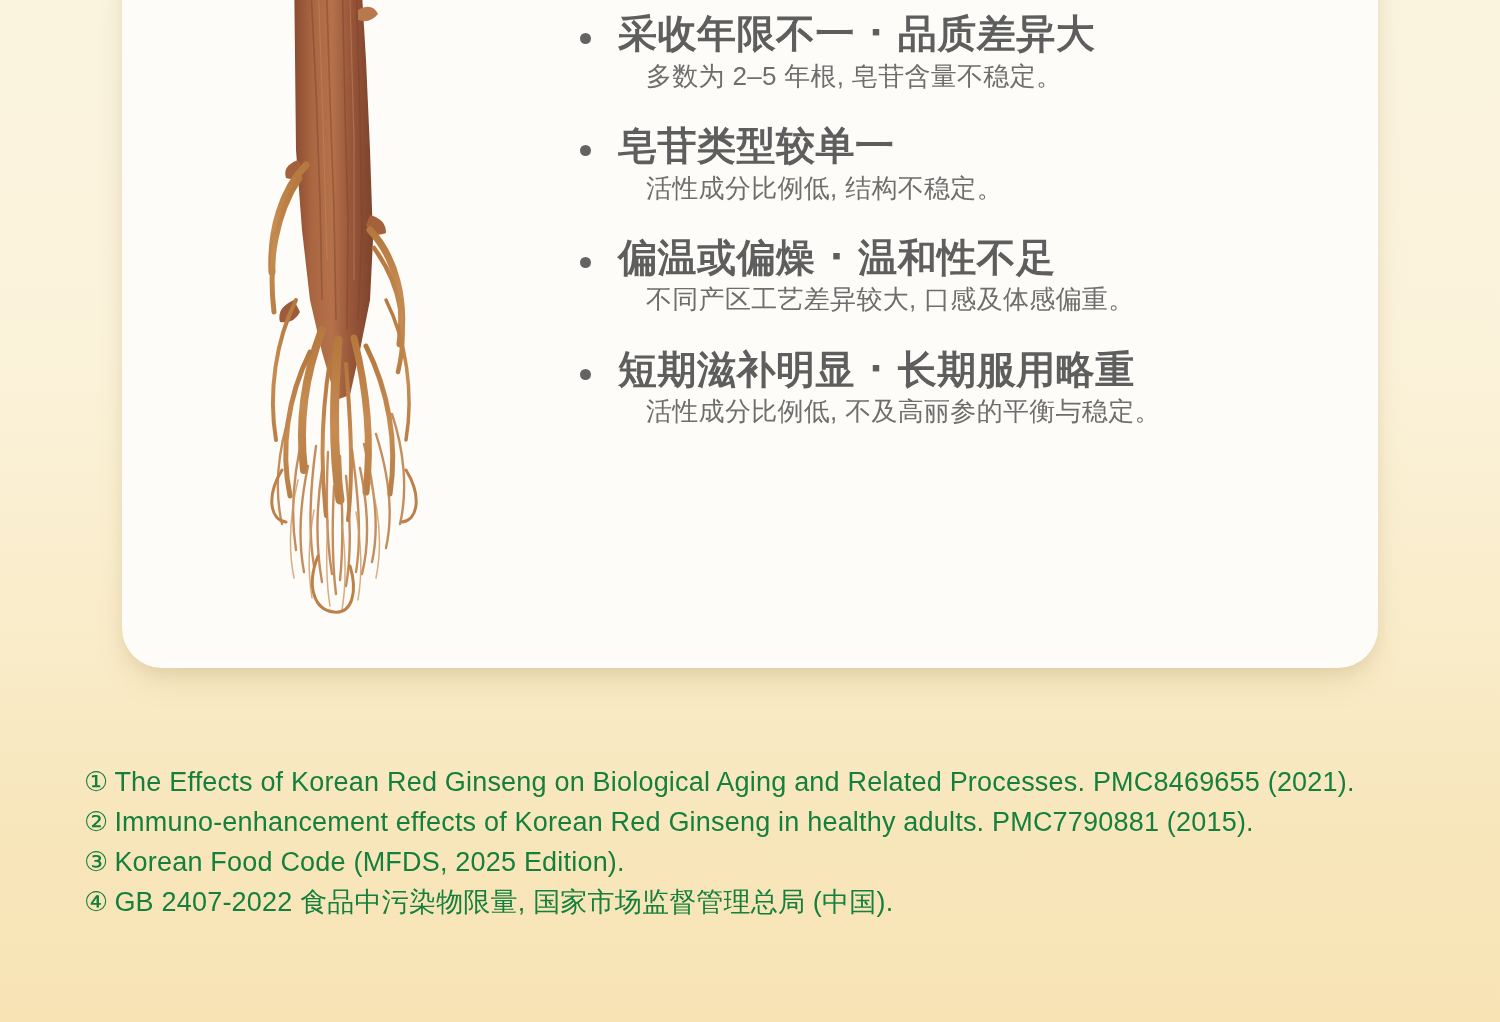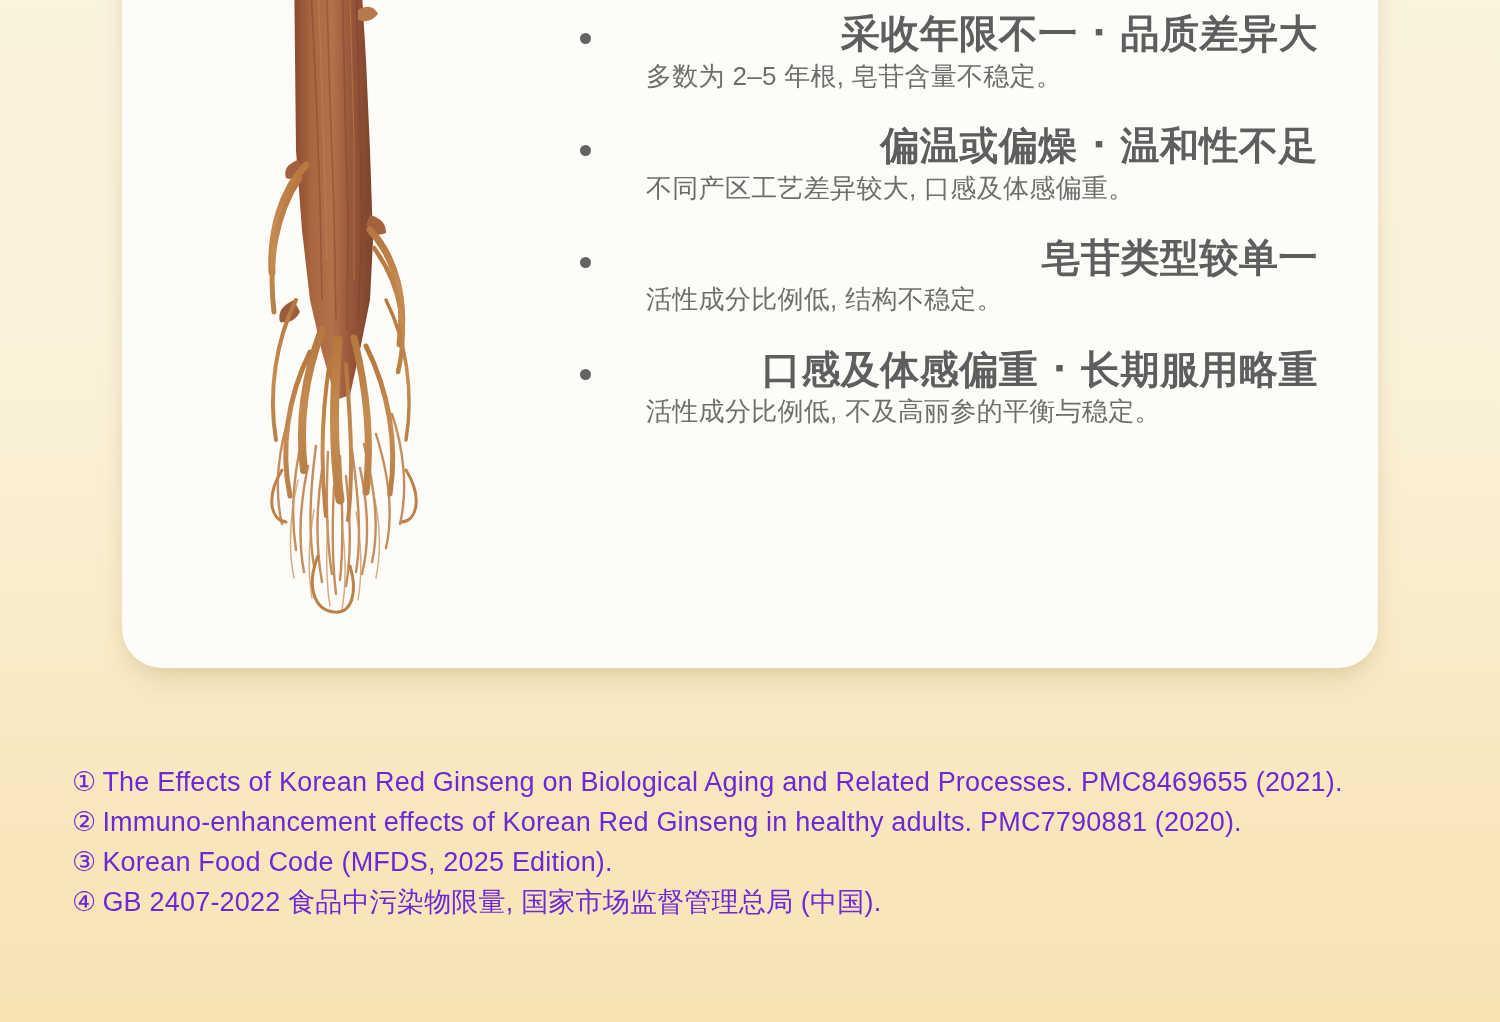--- a/index.html
+++ b/index.html
@@ -29,32 +29,32 @@
   
   #points { position:absolute; left:456px; top:130px; width:740px; }
   .point { position:relative; padding-left:40px; }
   .point + .point { margin-top:28px; }
   .bullet-dot {
     position:absolute; left:2px; top:23px;
     width:11px; height:11px; border-radius:50%; background:#636363;
   }
   .p-title {
     font-size:39px; line-height:1.25; font-weight:700; color:#5e5e5e;
-    letter-spacing:.5px; white-space:nowrap;text-align:right;
+    letter-spacing:.5px; white-space:nowrap;
   }
   .p-sub {
     margin-left:28px;
     font-size:26px; line-height:1.35; color:#6e6e6e; letter-spacing:.3px;
     white-space:nowrap;
   }
 
   
   #footnotes {
-    position:absolute; left:72px; top:762px; width:1400px;
-    color:#6d28d9;
+    position:absolute; left:84px; top:762px; width:1400px;
+    color:#15803d;
   }
   .fn {
     font-size:27px; line-height:40px; letter-spacing:.2px; white-space:nowrap;
   }
   .fn .num { margin-right:6px; }
 </style>
 </head>
 <body>
 
 <div id="card">
@@ -147,45 +147,45 @@
   <div id="points">
 
     <div class="point">
       <span class="bullet-dot"></span>
       <div class="p-title">采收年限不一 ･ 品质差异大</div>
       <div class="p-sub">多数为 2–5 年根, 皂苷含量不稳定。</div>
     </div>
 
     <div class="point">
       <span class="bullet-dot"></span>
+      <div class="p-title">皂苷类型较单一</div>
+      <div class="p-sub">活性成分比例低, 结构不稳定。</div>
+    </div>
+
+    <div class="point">
+      <span class="bullet-dot"></span>
       <div class="p-title">偏温或偏燥 ･ 温和性不足</div>
       <div class="p-sub">不同产区工艺差异较大, 口感及体感偏重。</div>
     </div>
 
     <div class="point">
       <span class="bullet-dot"></span>
-      <div class="p-title">皂苷类型较单一</div>
-      <div class="p-sub">活性成分比例低, 结构不稳定。</div>
-    </div>
-
-    <div class="point">
-      <span class="bullet-dot"></span>
-      <div class="p-title">口感及体感偏重 ･ 长期服用略重</div>
+      <div class="p-title">短期滋补明显 ･ 长期服用略重</div>
       <div class="p-sub">活性成分比例低, 不及高丽参的平衡与稳定。</div>
     </div>
 
   </div>
 </div>
 
 <div id="footnotes">
   <div class="fn">
     <span class="num">①</span><span>The Effects of Korean Red Ginseng on Biological Aging and Related Processes. PMC8469655 (2021).</span>
   </div>
   <div class="fn">
-    <span class="num">②</span><span>Immuno-enhancement effects of Korean Red Ginseng in healthy adults. PMC7790881 (2020).</span>
+    <span class="num">②</span><span>Immuno-enhancement effects of Korean Red Ginseng in healthy adults. PMC7790881 (2015).</span>
   </div>
   <div class="fn">
     <span class="num">③</span><span>Korean Food Code (MFDS, 2025 Edition).</span>
   </div>
   <div class="fn">
     <span class="num">④</span><span>GB 2407-2022 食品中污染物限量, 国家市场监督管理总局 (中国).</span>
   </div>
 </div>
 
 </body></html>

